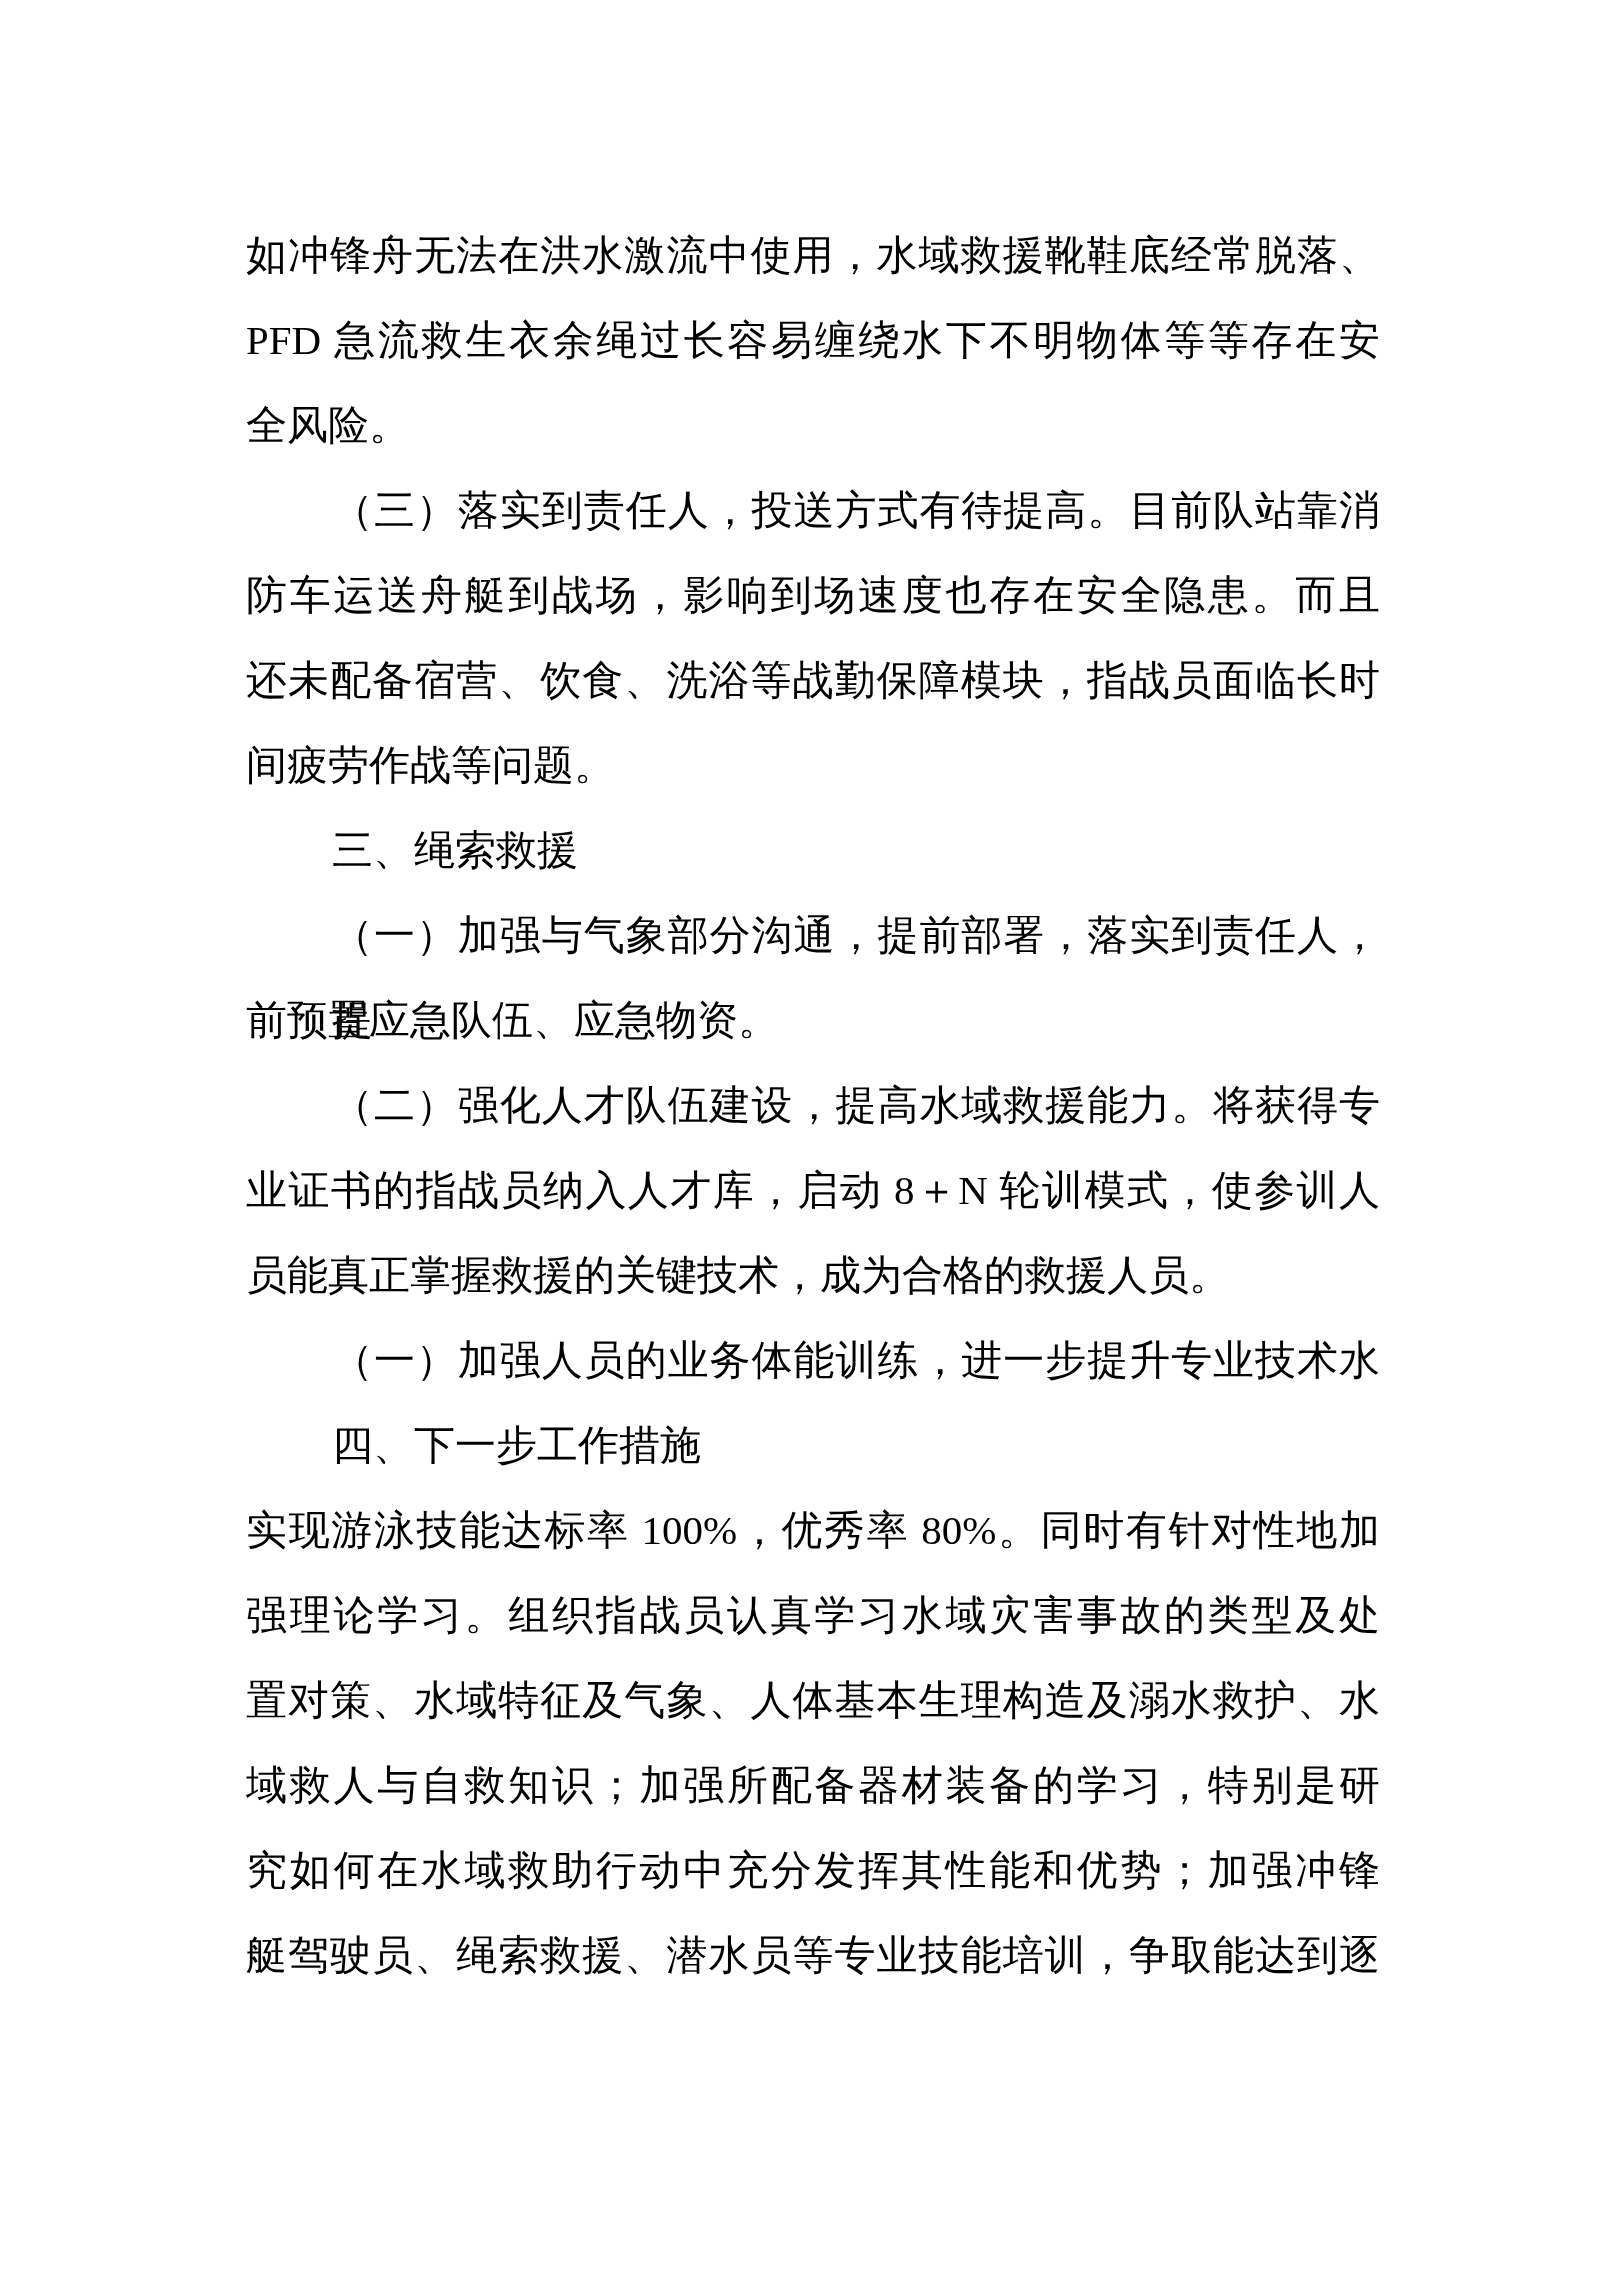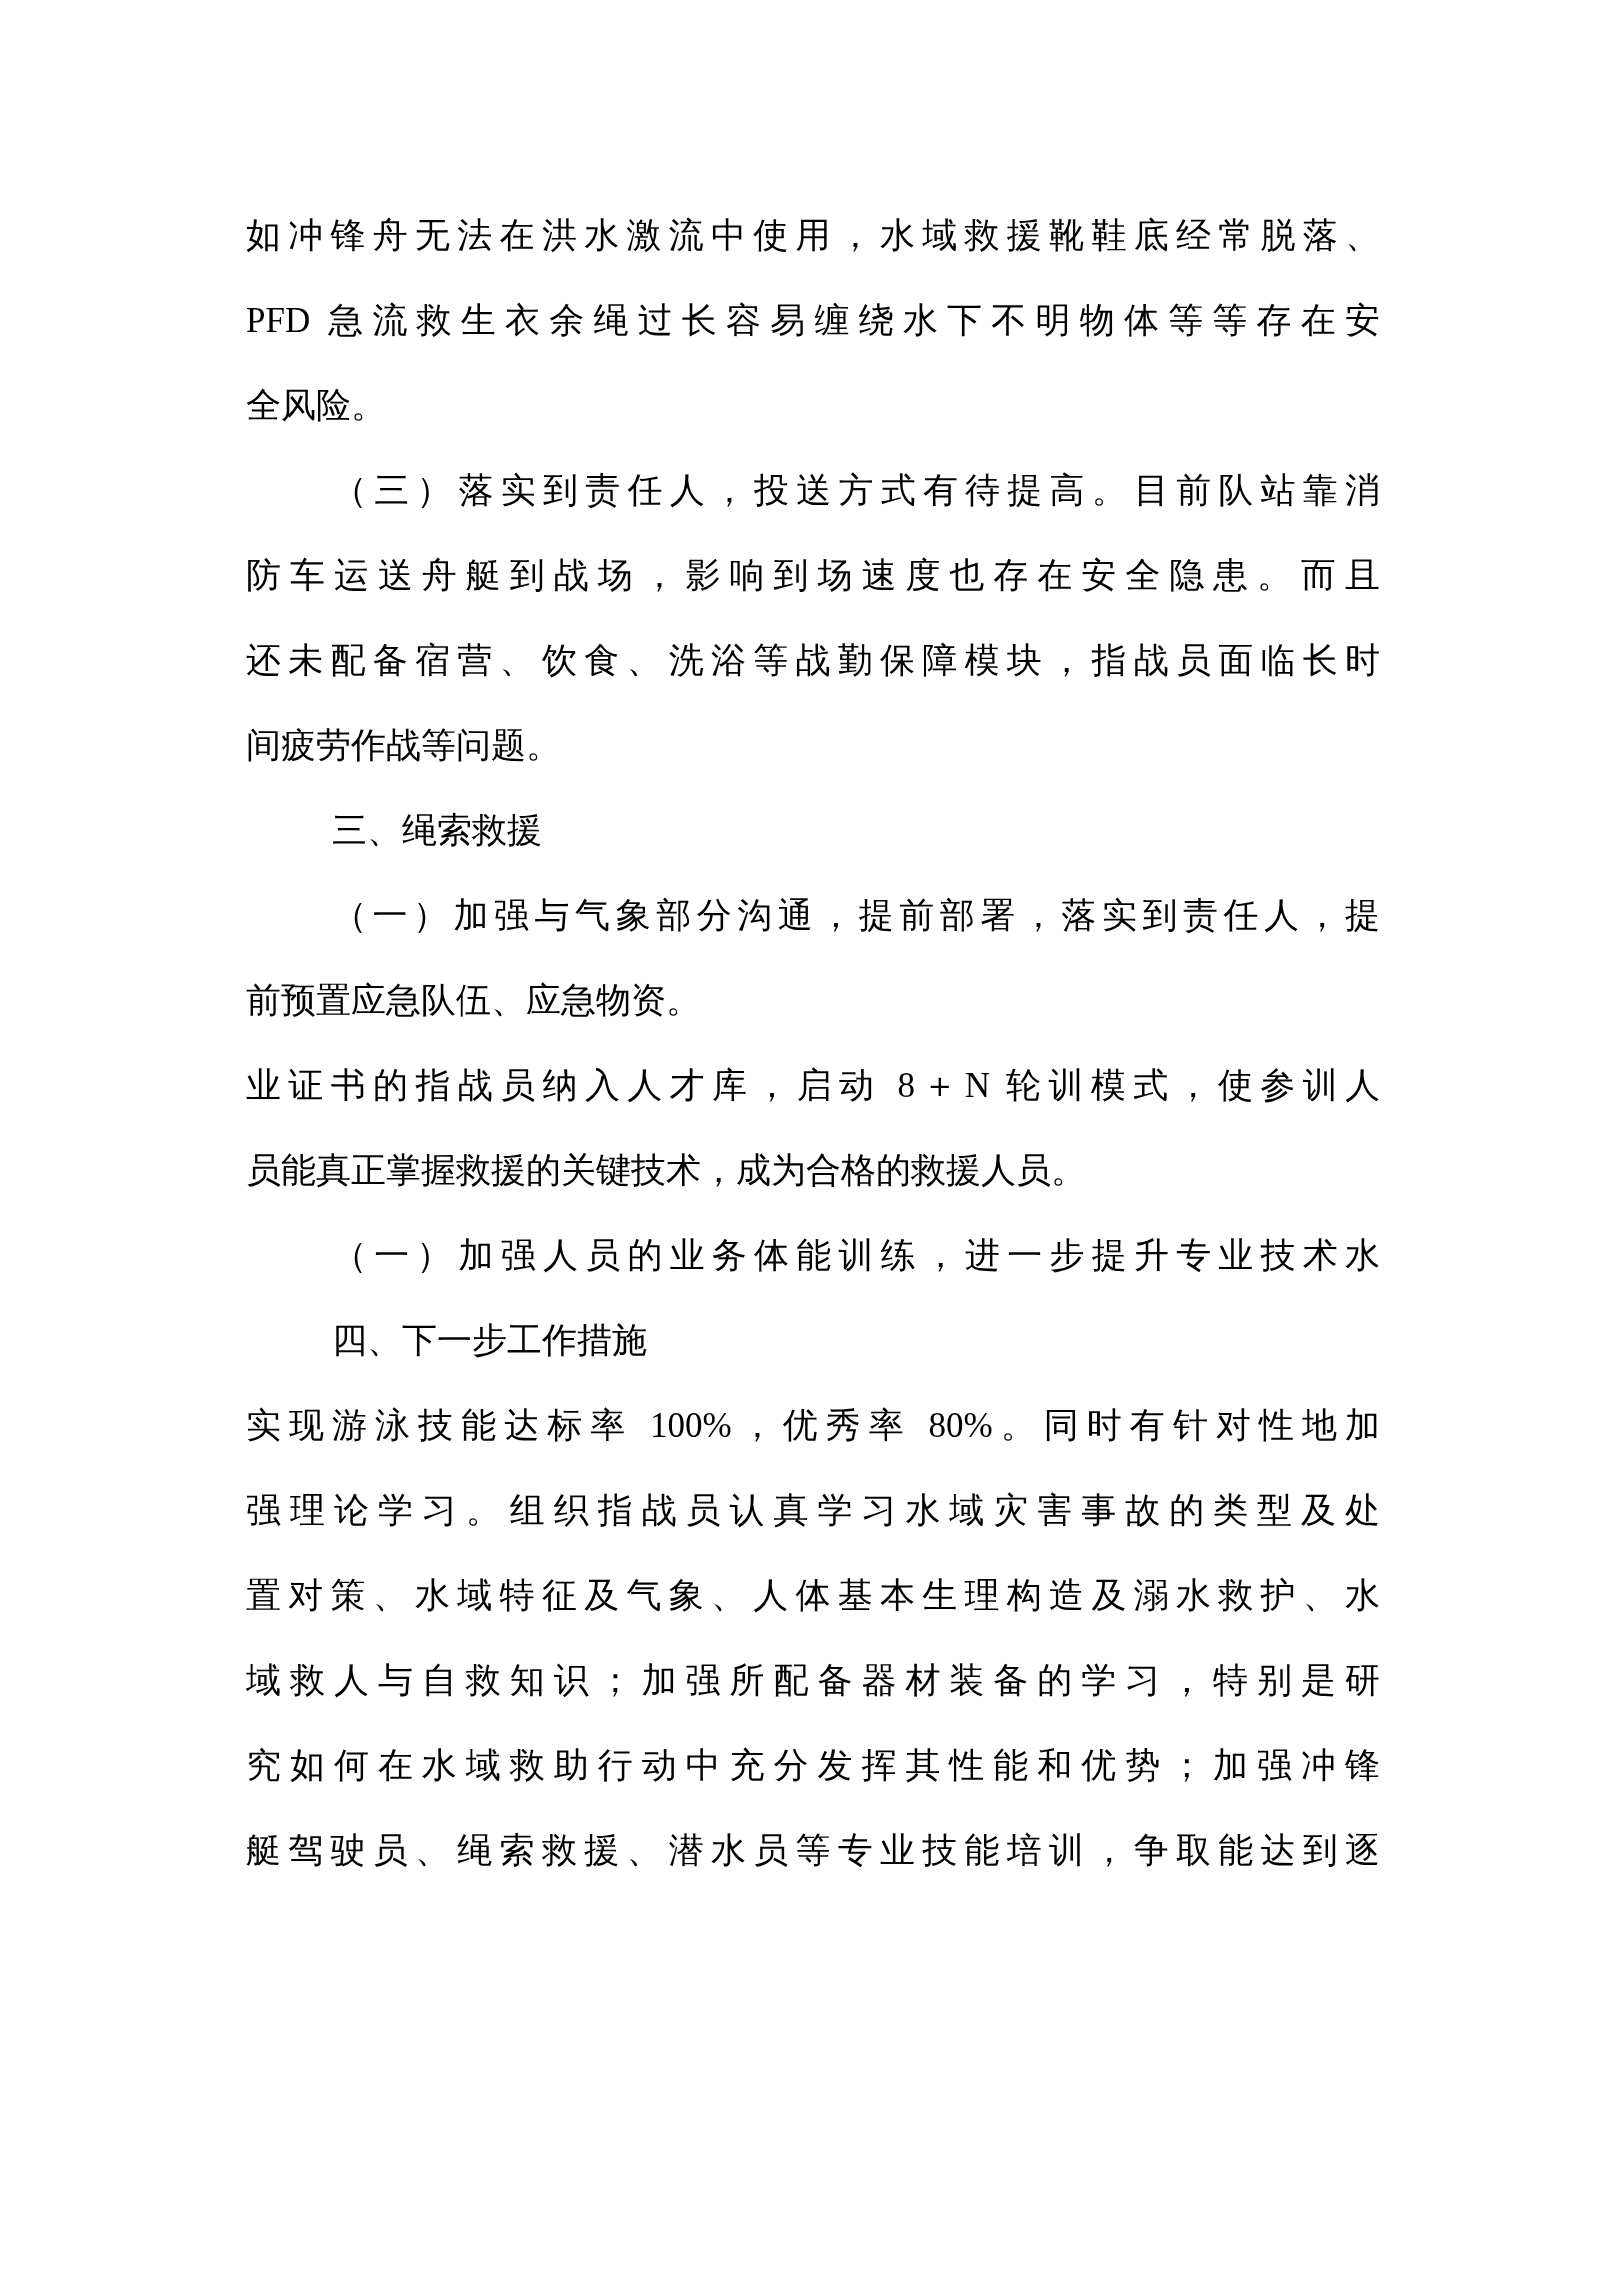--- a/index.html
+++ b/index.html
@@ -12,23 +12,23 @@
     width: 1621px;
     height: 2293px;
     background: #ffffff;
     color: #000000;
     font-family: "Liberation Serif", "DejaVu Serif", serif;
     overflow: hidden;
   }
   .body-text {
     position: absolute;
     left: 246px;
-    top: 193px;
+    top: 213px;
     width: 1134px;
-    font-size: 35px;
+    font-size: 41px;
     line-height: 85px;
   }
   .line {
     height: 85px;
     text-align: left;
   }
   .line.justify {
     text-align: justify;
     text-align-last: justify;
     text-justify: inter-character;
@@ -45,20 +45,21 @@
       <div class="line justify">如冲锋舟无法在洪水激流中使用，水域救援靴鞋底经常脱落、</div>
       <div class="line justify">PFD 急流救生衣余绳过长容易缠绕水下不明物体等等存在安</div>
       <div class="line">全风险。</div>
       <div class="line indent justify">（三）落实到责任人，投送方式有待提高。目前队站靠消</div>
       <div class="line justify">防车运送舟艇到战场，影响到场速度也存在安全隐患。而且</div>
       <div class="line justify">还未配备宿营、饮食、洗浴等战勤保障模块，指战员面临长时</div>
       <div class="line">间疲劳作战等问题。</div>
       <div class="line indent">三、绳索救援</div>
       <div class="line indent justify">（一）加强与气象部分沟通，提前部署，落实到责任人，提</div>
       <div class="line">前预置应急队伍、应急物资。</div>
+      <div class="line indent justify">（二）强化人才队伍建设，提高水域救援能力。将获得专</div>
       <div class="line justify">业证书的指战员纳入人才库，启动 8＋N 轮训模式，使参训人</div>
       <div class="line">员能真正掌握救援的关键技术，成为合格的救援人员。</div>
       <div class="line indent justify">（一）加强人员的业务体能训练，进一步提升专业技术水</div>
       <div class="line indent">四、下一步工作措施</div>
       <div class="line justify">实现游泳技能达标率 100%，优秀率 80%。同时有针对性地加</div>
       <div class="line justify">强理论学习。组织指战员认真学习水域灾害事故的类型及处</div>
       <div class="line justify">置对策、水域特征及气象、人体基本生理构造及溺水救护、水</div>
       <div class="line justify">域救人与自救知识；加强所配备器材装备的学习，特别是研</div>
       <div class="line justify">究如何在水域救助行动中充分发挥其性能和优势；加强冲锋</div>
       <div class="line justify">艇驾驶员、绳索救援、潜水员等专业技能培训，争取能达到逐</div>

